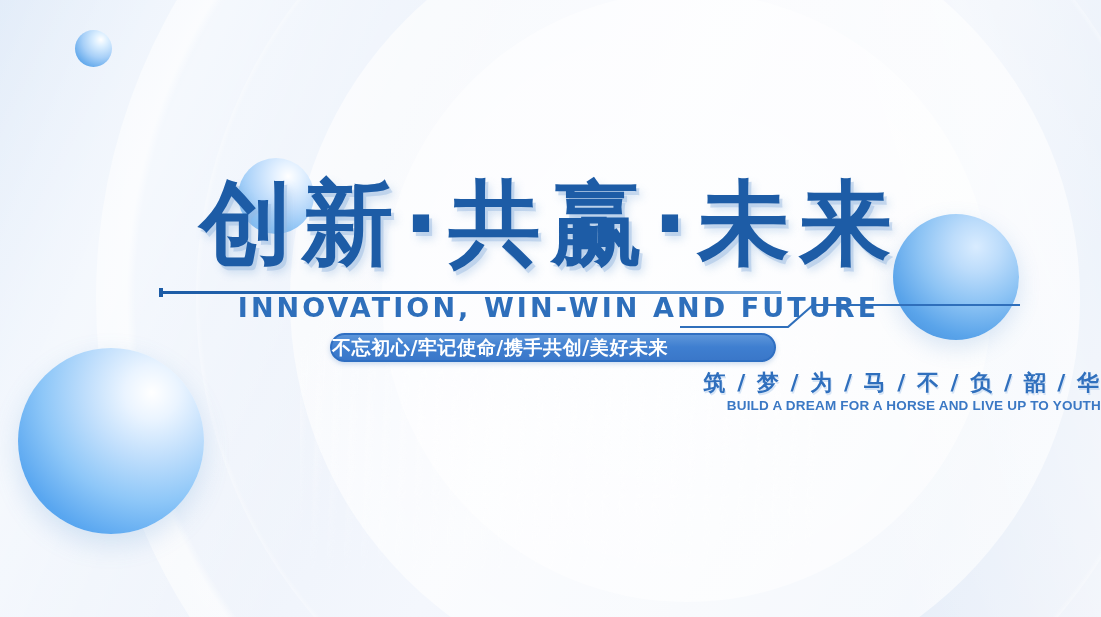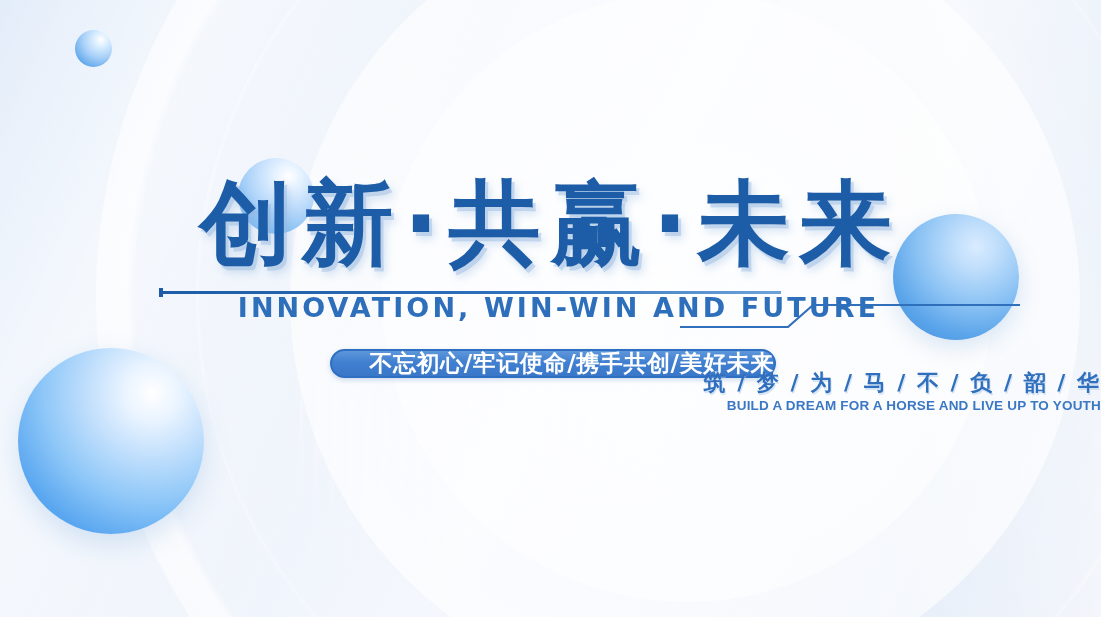--- a/index.html
+++ b/index.html
@@ -172,28 +172,27 @@
   .pill {
     position: absolute;
     left: 330px; top: 333px;
     width: 446px; height: 29px;
     box-sizing: border-box;
     border: 2px solid #2f6fc2;
     border-radius: 15px;
     background: linear-gradient(180deg, #5d96da 0%, #3f7fd0 48%, #3a77c9 100%);
     color: #ffffff;
     font-family: "DejaVu Sans", "Liberation Sans", sans-serif;
-    font-size: 23px;
+    font-size: 19px;
     font-weight: 700;
     letter-spacing: 0.6px;
     line-height: 25px;
-    text-align: right;
+    text-align: left;
     white-space: nowrap;
     box-shadow: 0 2px 5px rgba(90,140,200,0.30);
-    margin-top: 16px;
   }
 
   .slogan-cn {
     position: absolute;
     left: 0; top: 368px;
     width: 1101px;
     text-align: right;
     font-family: "DejaVu Sans", "Liberation Sans", sans-serif;
     font-size: 22px;
     font-weight: 700;

